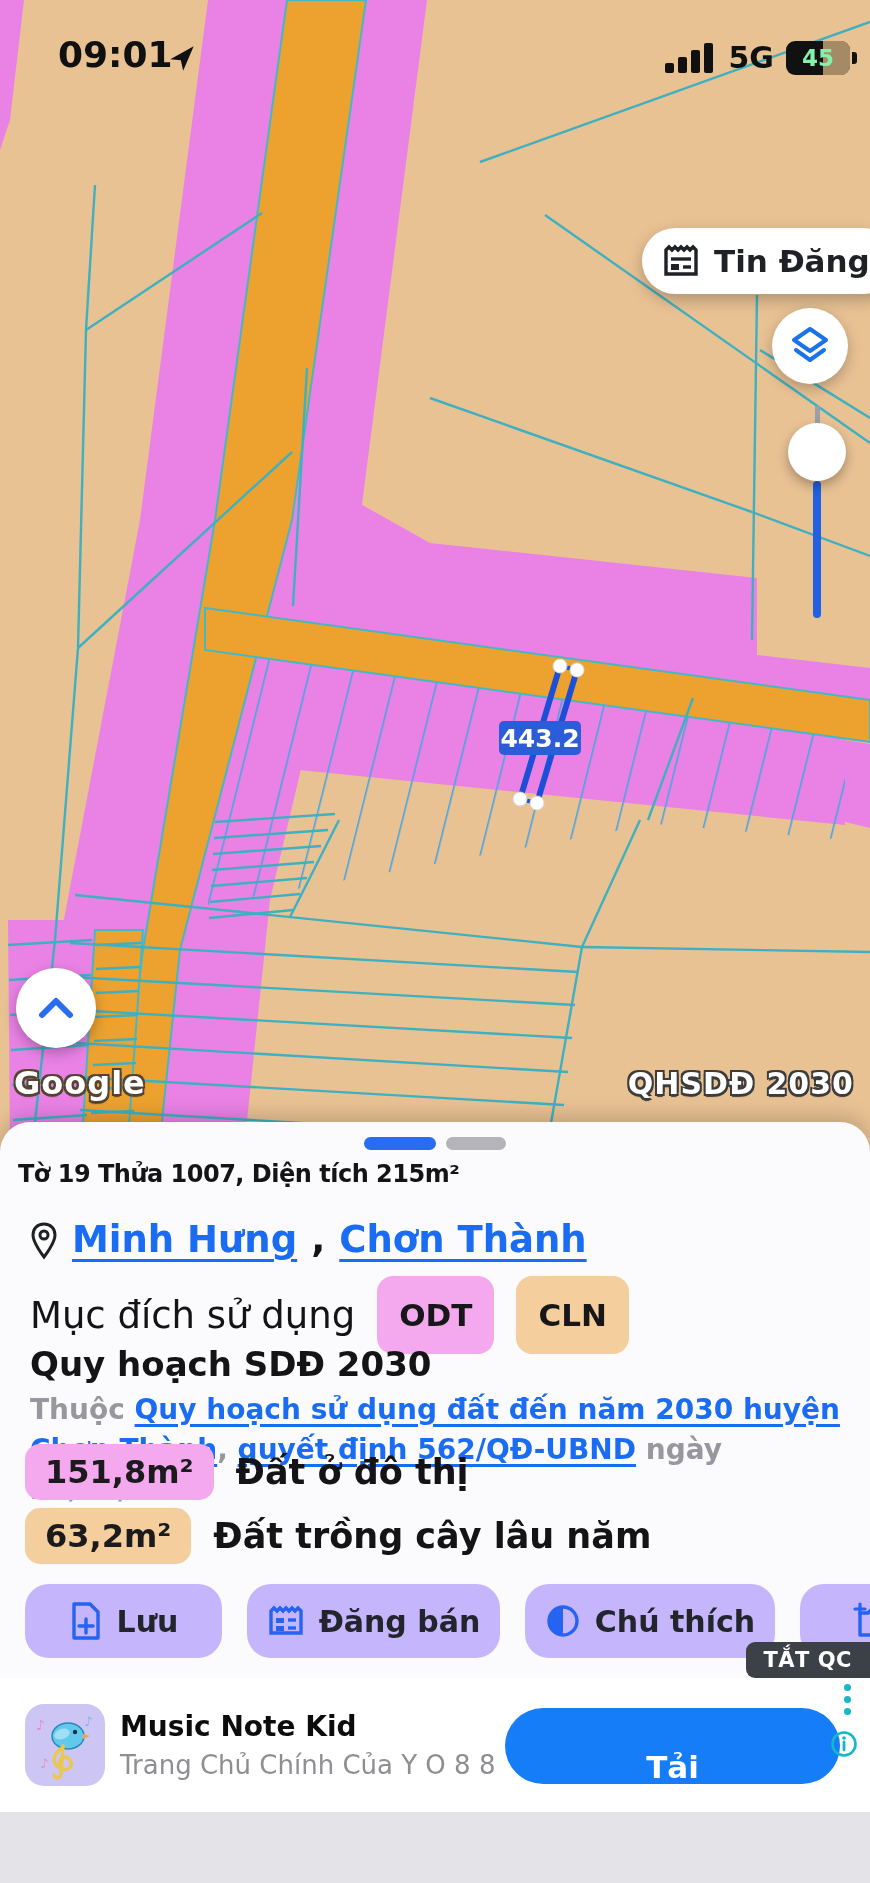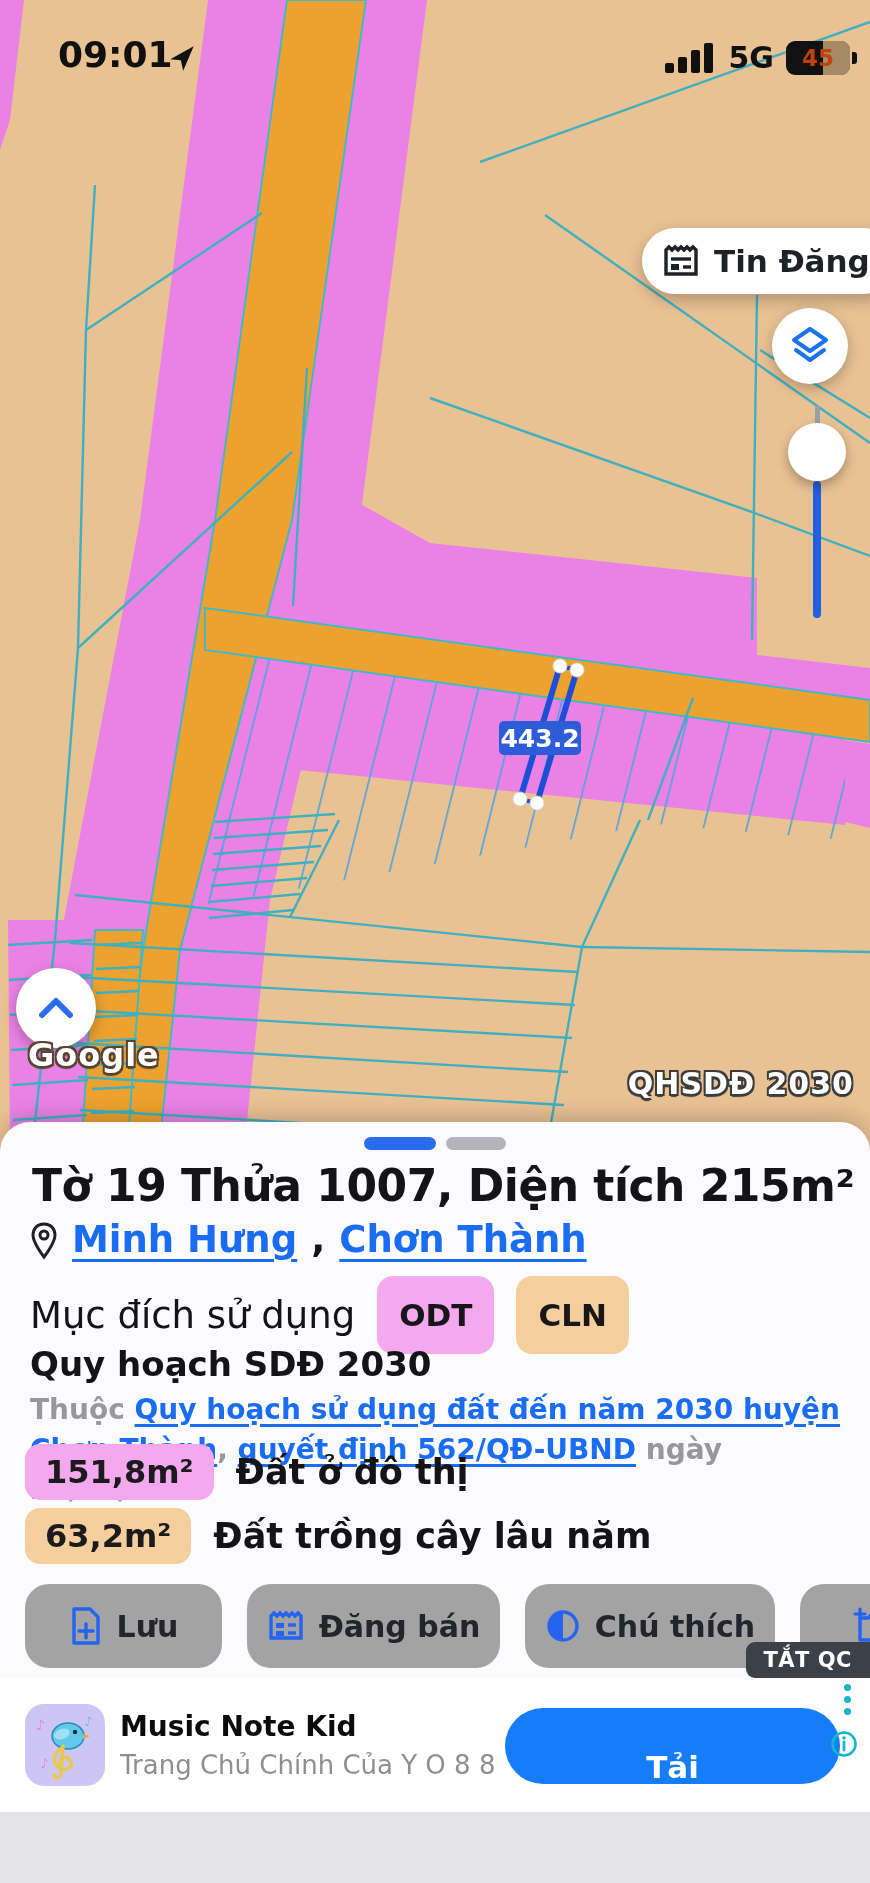--- a/index.html
+++ b/index.html
@@ -8,64 +8,64 @@
   .abs{position:absolute;}
 
   
   #statusbar{position:absolute;left:0;top:16px;width:870px;height:80px;z-index:30;}
   .sb-time{position:absolute;left:58px;top:18px;font-size:36px;font-weight:700;color:#101010;letter-spacing:0;}
   .sb-nav{position:absolute;left:168px;top:28px;}
   .sb-right{position:absolute;right:20px;top:24px;display:flex;align-items:center;gap:12px;}
   .sb-net{font-size:30px;font-weight:700;color:#101010;}
   .battery{position:relative;width:64px;height:34px;background:#111;border-radius:9px;display:flex;align-items:center;justify-content:center;}
   .battery:after{content:"";position:absolute;right:-7px;top:11px;width:5px;height:12px;background:#111;border-radius:0 3px 3px 0;}
-  .battery .pct{font-size:23px;font-weight:700;color:#c2410c;position:relative;z-index:1;}
+  .battery .pct{font-size:23px;font-weight:700;color:#86efac;position:relative;z-index:1;}
   .battery .cap{position:absolute;right:0;top:0;width:42%;height:100%;background:rgba(222,186,134,0.72);border-radius:0 9px 9px 0;}
 
   
   #searchbar{position:absolute;left:28px;top:110px;width:824px;height:94px;background:#fdfdfe;border-radius:47px;box-shadow:0 10px 28px rgba(0,0,0,.28);display:flex;align-items:center;padding:0 30px;z-index:25;}
   #searchbar .q{flex:1;margin-left:28px;font-size:38px;font-weight:700;color:#1c1c1f;white-space:nowrap;overflow:hidden;}
   #searchbar .tools{display:flex;align-items:center;gap:34px;margin-right:6px;}
 
   
   #tindang{position:absolute;left:642px;top:228px;height:66px;padding:0 26px 0 20px;background:#fff;border-radius:33px;box-shadow:0 6px 16px rgba(0,0,0,.25);display:flex;align-items:center;gap:14px;z-index:20;}
   #tindang span{font-size:31px;font-weight:700;color:#1e2126;white-space:nowrap;}
   #layersbtn{position:absolute;left:772px;top:308px;width:76px;height:76px;border-radius:50%;background:#fff;box-shadow:0 5px 14px rgba(0,0,0,.25);display:flex;align-items:center;justify-content:center;z-index:20;}
   #zoomslider-stub{position:absolute;left:815px;top:406px;width:5px;height:18px;background:#9aa0a6;z-index:19;}
   #zoomhandle{position:absolute;left:788px;top:423px;width:58px;height:58px;border-radius:50%;background:#fff;box-shadow:0 5px 12px rgba(0,0,0,.3);z-index:20;}
   #zoomtrack{position:absolute;left:813px;top:481px;width:8px;height:137px;background:#2160e0;border-radius:4px;z-index:19;}
   #expandbtn{position:absolute;left:16px;top:968px;width:80px;height:80px;border-radius:50%;background:#fff;box-shadow:0 5px 14px rgba(0,0,0,.28);display:flex;align-items:center;justify-content:center;z-index:20;}
-  #googlelogo{position:absolute;left:14px;top:1036px;font-size:32px;font-weight:700;color:#fff;letter-spacing:1px;z-index:20;
-    text-shadow:-2px -2px 0 #564433,2px -2px 0 #564433,-2px 2px 0 #564433,2px 2px 0 #564433,0 3px 1px #564433;margin-left:14px;}
+  #googlelogo{position:absolute;left:14px;top:1064px;font-size:32px;font-weight:700;color:#fff;letter-spacing:1px;z-index:20;
+    text-shadow:-2px -2px 0 #564433,2px -2px 0 #564433,-2px 2px 0 #564433,2px 2px 0 #564433,0 3px 1px #564433;}
   #qhsdd{position:absolute;right:16px;top:1066px;font-size:30px;font-weight:700;color:#fff;letter-spacing:1px;z-index:20;
     text-shadow:-2px -2px 0 #3c3c3c,2px -2px 0 #3c3c3c,-2px 2px 0 #3c3c3c,2px 2px 0 #3c3c3c,0 3px 1px #3c3c3c;}
 
   
   #sheet{position:absolute;left:0;top:1122px;width:870px;height:690px;background:#fbfbfd;border-radius:30px 30px 0 0;box-shadow:0 -6px 20px rgba(0,0,0,.18);z-index:40;overflow:hidden;}
   .pillrow{position:absolute;left:0;top:15px;width:100%;display:flex;justify-content:center;gap:10px;}
   .pill{height:13px;border-radius:7px;}
   .pill.blue{width:72px;background:#2a6cf0;}
   .pill.gray{width:60px;background:#b4b4ba;}
-  #sheet .title{position:absolute;left:32px;top:38px;font-size:44px;font-weight:600;color:#141417;white-space:nowrap;letter-spacing:-0.5px;}
+  #sheet .title{position:absolute;left:18px;top:38px;font-size:24px;font-weight:600;color:#141417;white-space:nowrap;letter-spacing:-0.5px;}
   .locrow{position:absolute;left:30px;top:96px;display:flex;align-items:flex-end;gap:14px;font-size:37px;font-weight:700;color:#141417;}
   a.maplink{color:#1a6df2;text-decoration:underline;text-decoration-thickness:3px;text-underline-offset:7px;font-weight:700;}
   .userow{position:absolute;left:30px;top:154px;display:flex;align-items:center;gap:22px;}
   .userow .lbl{font-size:37px;font-weight:500;color:#141417;}
   .codebadge{font-size:31px;font-weight:700;color:#17171a;padding:21px 22px;border-radius:16px;}
   .codebadge.odt{background:#f4a9ef;}
   .codebadge.cln{background:#f4cf9d;}
   #sheet .h2{position:absolute;left:30px;top:222px;font-size:34px;font-weight:700;color:#141417;}
   #sheet .para{position:absolute;left:30px;top:268px;width:812px;font-size:28px;font-weight:700;color:#97979d;line-height:40px;}
   #sheet .para a.maplink{text-decoration-thickness:3px;text-underline-offset:5px;}
   .zonerow{position:absolute;left:25px;display:flex;align-items:center;gap:22px;}
   .zonerow .areabadge{font-size:32px;font-weight:700;color:#1b1b1e;padding:9px 20px;border-radius:15px;}
   .areabadge.pink{background:#f4a9ef;}
   .areabadge.tan{background:#f4cf9d;}
   .zonerow .zname{font-size:35px;font-weight:700;color:#141417;}
-  .actbtn{position:absolute;top:462px;height:84px;background:#a3a3a3;border-radius:24px;display:flex;align-items:center;justify-content:center;gap:14px;}
+  .actbtn{position:absolute;top:462px;height:74px;background:#c4b5fd;border-radius:24px;display:flex;align-items:center;justify-content:center;gap:14px;}
   .actbtn span{font-size:30px;font-weight:700;color:#22252b;white-space:nowrap;}
 
   
   #tatqc{position:absolute;right:0;top:1642px;height:36px;padding:0 18px;background:#3c4147;border-radius:9px 0 0 9px;display:flex;align-items:center;z-index:45;}
   #tatqc span{font-size:21px;font-weight:700;color:#fff;letter-spacing:.5px;}
   #adbar{position:absolute;left:0;top:1678px;width:870px;height:134px;background:#fff;z-index:44;}
   #adicon{position:absolute;left:25px;top:26px;width:80px;height:82px;border-radius:19px;background:#cdc6f4;display:flex;align-items:center;justify-content:center;overflow:hidden;}
   #adtitle{position:absolute;left:120px;top:32px;font-size:28px;font-weight:600;color:#0c0c0d;white-space:nowrap;}
   #adsub{position:absolute;left:120px;top:72px;font-size:26px;font-weight:400;color:#8e8f93;white-space:nowrap;}
   #adcta{position:absolute;left:505px;top:30px;width:335px;height:76px;border-radius:38px;background:#157df8;display:flex;align-items:center;justify-content:center;}

